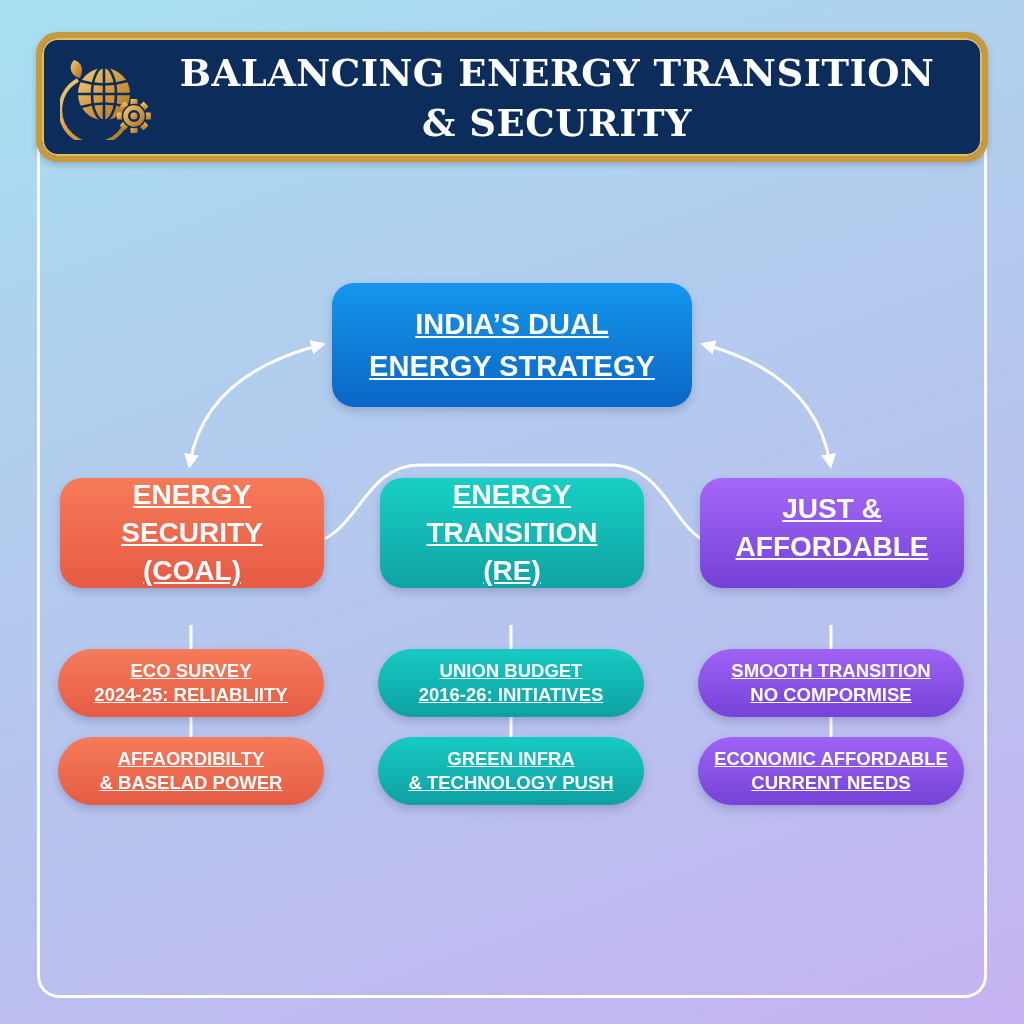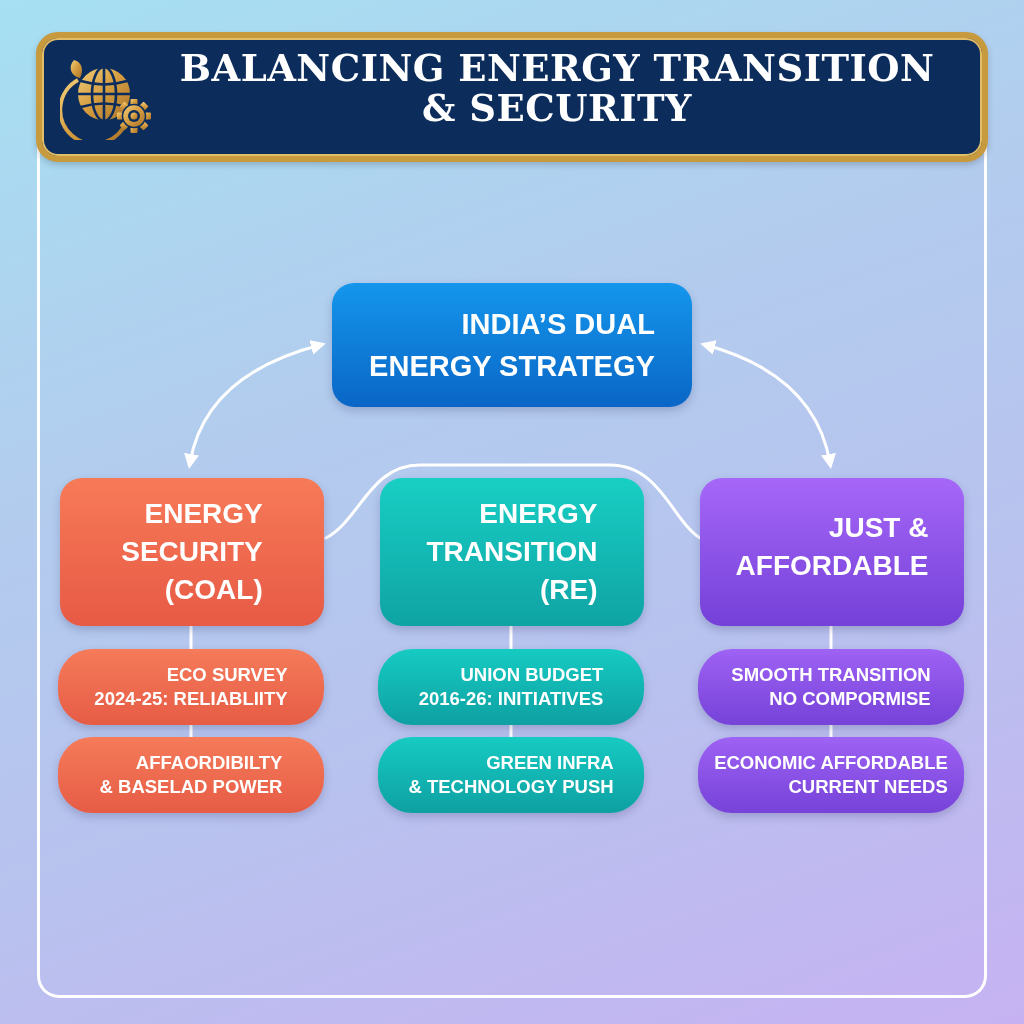--- a/index.html
+++ b/index.html
@@ -29,53 +29,54 @@
     left: 18px; top: 12px; width: 100px; height: 90px;
   }
   .banner-title {
     position: absolute;
     left: 110px; right: 20px; top: 10px;
     text-align: center;
     color: #ffffff;
     font-family: "DejaVu Serif", "Liberation Serif", serif;
     font-weight: bold;
     font-size: 37px;
-    line-height: 40px;
+    line-height: 50px;
     letter-spacing: 0.5px;
     white-space: pre-line;
   }
   .connectors {
     position: absolute; left: 0; top: 0; width: 1024px; height: 1024px;
     pointer-events: none;
   }
   .box {
     position: absolute;
     display: flex; align-items: center; justify-content: center;
-    text-align: right;
+    text-align: center;
     color: #ffffff;
     font-weight: bold;
     white-space: pre-line;
     border-radius: 22px;
     box-shadow: 0 4px 8px rgba(40,40,90,0.22);
+    text-decoration: underline;
   }
   .center-box {
     left: 332px; top: 283px; width: 360px; height: 124px;
     background: linear-gradient(180deg, #1496ec 0%, #0a66c6 100%);
     font-size: 29px; line-height: 42px;
   }
   .cat-box {
-    top: 478px; width: 264px; height: 148px;
+    top: 478px; width: 264px; height: 110px;
     font-size: 28px; line-height: 38px;
   }
   .cat-coal { left: 60px; background: linear-gradient(180deg, #f77a58 0%, #e75a45 100%); }
   .cat-re { left: 380px; background: linear-gradient(180deg, #18cfc4 0%, #0fa3a4 100%); }
   .cat-just { left: 700px; background: linear-gradient(180deg, #a667f8 0%, #7440d8 100%); padding-bottom: 10px; }
   .pill {
     position: absolute;
-    width: 266px; height: 76px;
+    width: 266px; height: 68px;
     border-radius: 34px;
     font-size: 18.5px; line-height: 24px;
     font-weight: bold;
   }
   .pill-coal { background: linear-gradient(180deg, #f57b5a 0%, #e65c45 100%); }
   .pill-re { background: linear-gradient(180deg, #16cbc2 0%, #0ea0a2 100%); }
   .pill-just { background: linear-gradient(180deg, #9e62f4 0%, #7642d8 100%); }
   .col-1 { left: 58px; }
   .col-2 { left: 378px; }
   .col-3 { left: 698px; }

